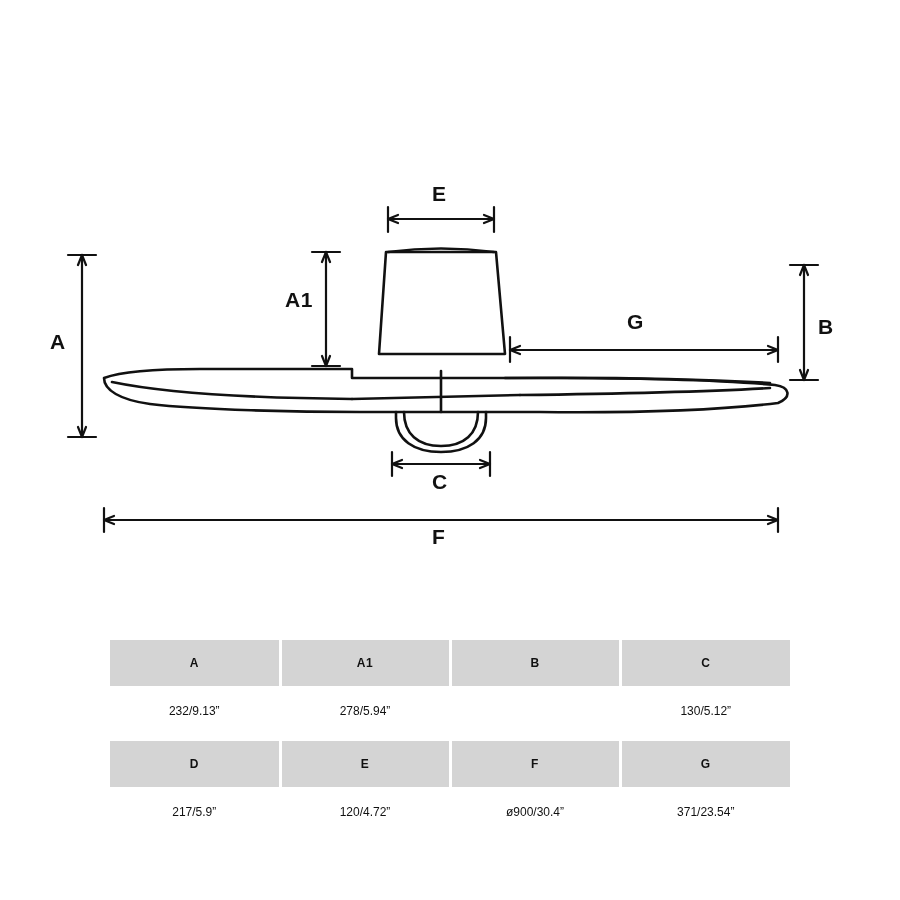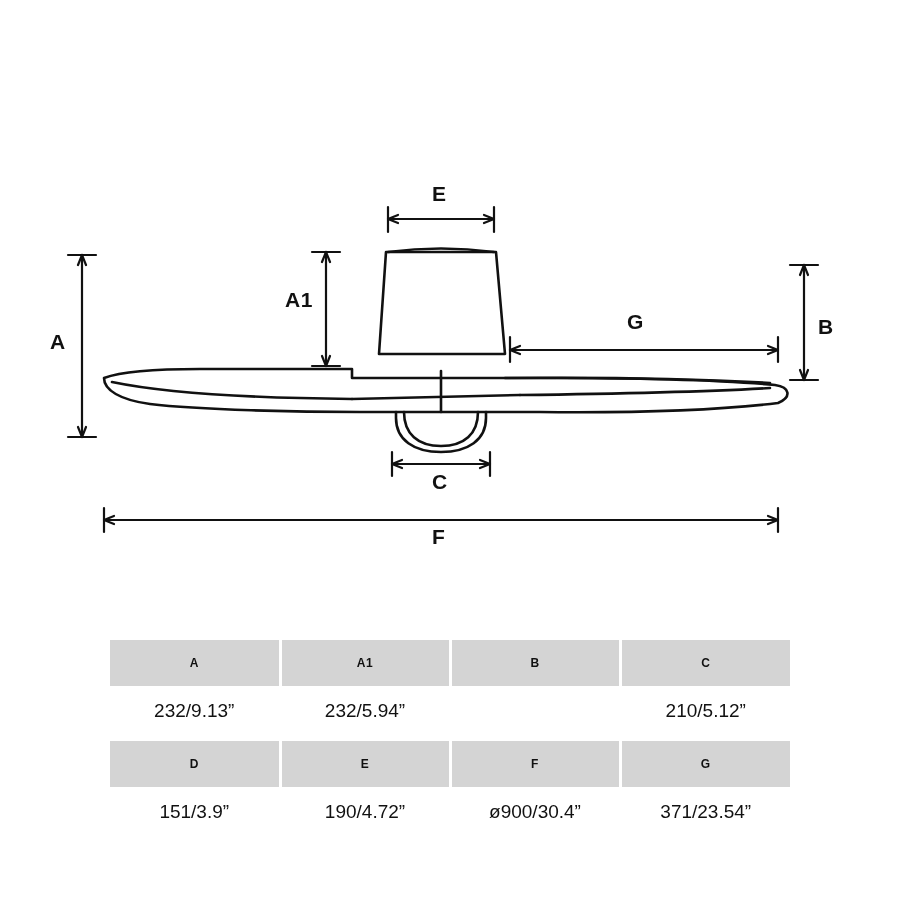--- a/index.html
+++ b/index.html
@@ -56,21 +56,21 @@
     border-right: 3px solid #ffffff;
     border-bottom: 0;
     text-align: center;
     vertical-align: middle;
   }
   table.spec-table th:last-child {
     border-right: 0;
   }
   table.spec-table td {
     background: #ffffff;
-    font-size: 19px;
+    font-size: 12px;
     color: #111111;
     height: 48px;
     text-align: center;
     vertical-align: middle;
     border-right: 3px solid #ffffff;
   }
   table.spec-table td:last-child {
     border-right: 0;
   }
   .table-gap {
@@ -182,40 +182,40 @@
     <table class="spec-table">
       <tbody>
           <tr>
         <th>A</th>
         <th>A1</th>
         <th>B</th>
         <th>C</th>
       </tr>
       <tr>
         <td>232/9.13”</td>
-        <td>232/5.94”</td>
+        <td>278/5.94”</td>
         <td></td>
-        <td>210/5.12”</td>
+        <td>130/5.12”</td>
       </tr>
     </tbody>
       </table>
 
     <div class="table-gap"></div>
 
     <table class="spec-table">
       <tbody>
           <tr>
         <th>D</th>
         <th>E</th>
         <th>F</th>
         <th>G</th>
       </tr>
       <tr>
-        <td>151/3.9”</td>
-        <td>190/4.72”</td>
+        <td>217/5.9”</td>
+        <td>120/4.72”</td>
         <td>ø900/30.4”</td>
         <td>371/23.54”</td>
       </tr>
     </tbody>
       </table>
 
   </div>
 
 </div>
 

